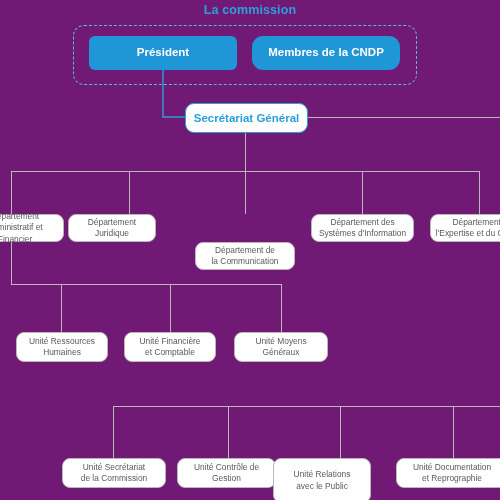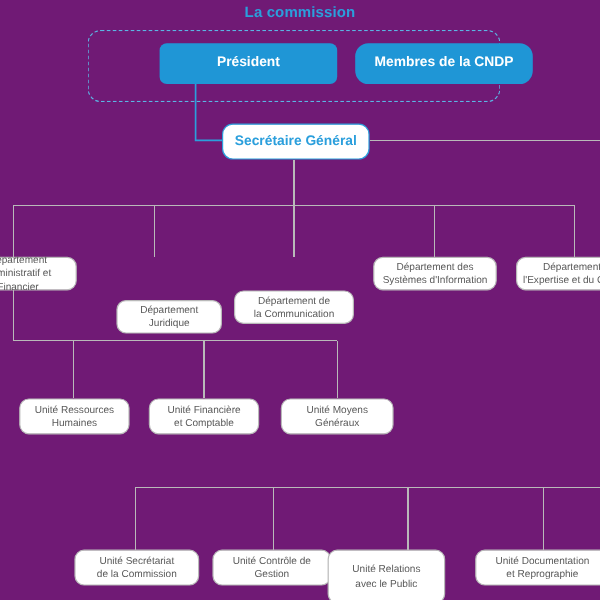--- a/index.html
+++ b/index.html
@@ -51,21 +51,20 @@
     border-radius: 6px;
     color: #ffffff;
     font-size: 11.5px;
     font-weight: bold;
     display: flex;
     align-items: center;
     justify-content: center;
     text-align: left;
     line-height: 1.15;
     box-sizing: border-box;
-    margin-left: 44px;
   }
   .sg-box {
     position: absolute;
     background: #ffffff;
     border: 1.4px solid #2b9fdc;
     border-radius: 9px;
     color: #2b9fdc;
     font-size: 11.5px;
     font-weight: bold;
     display: flex;
@@ -124,26 +123,26 @@
   </svg>
 
   <div class="title">La commission</div>
 
   <div class="dashed-group"></div>
 
   <div class="blue-box" style="left:89px; top:36px; width:148px; height:34px;">Président</div>
 
   <div class="blue-box" style="left:252px; top:36px; width:148px; height:34px;border-radius:11px;">Membres de la CNDP</div>
 
-  <div class="sg-box" style="left:185px; top:103px; width:123px; height:30px;">Secrétaire Général</div>
+  <div class="sg-box" style="left:185px; top:103px; width:123px; height:30px;">Secrétariat Général</div>
 
   <div class="node" style="left:-34px; top:214px; width:98px; height:28px;">Département
 Administratif et Financier</div>
 
-  <div class="node" style="left:97px; top:214px; width:88px; height:28px;margin-top:36px;">Département
+  <div class="node" style="left:68px; top:214px; width:88px; height:28px;">Département
 Juridique</div>
 
   <div class="node" style="left:195px; top:214px; width:100px; height:28px;margin-top:28px;">Département de
 la Communication</div>
 
   <div class="node" style="left:311px; top:214px; width:103px; height:28px;">Département des
 Systèmes d'Information</div>
 
   <div class="node" style="left:430px; top:214px; width:105px; height:28px;">Département de
 l'Expertise et du Contrôle</div>

